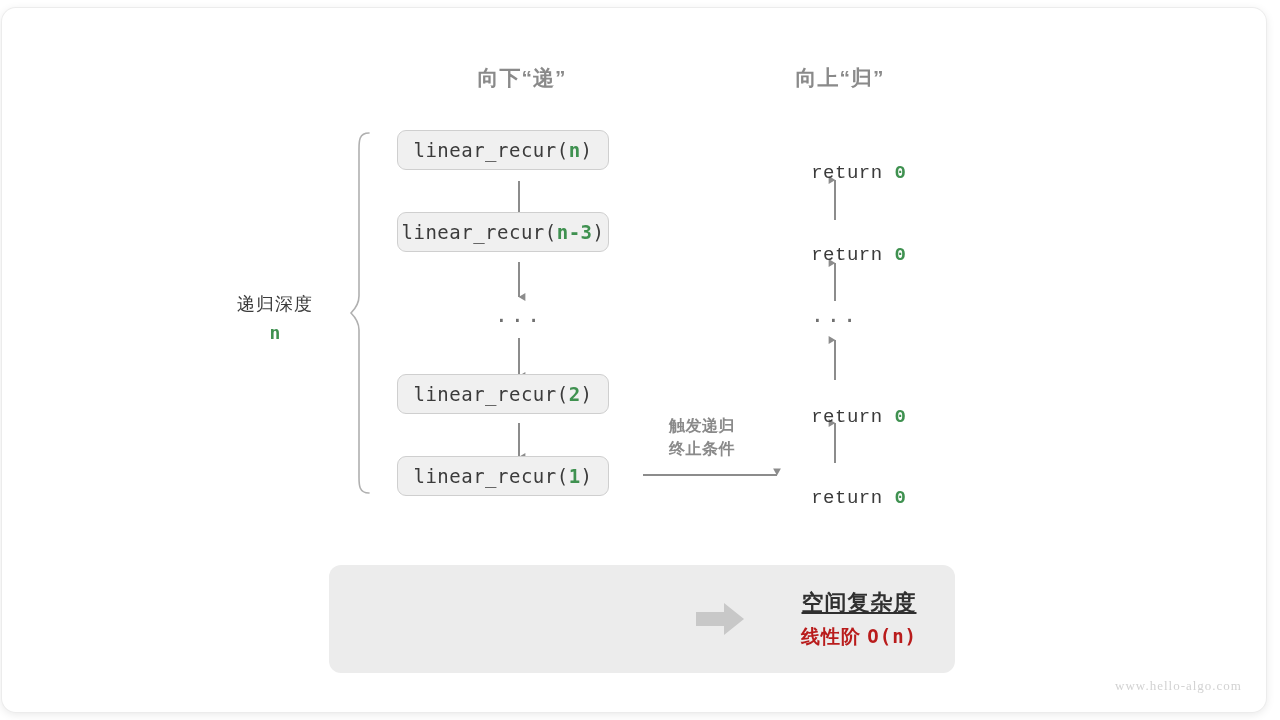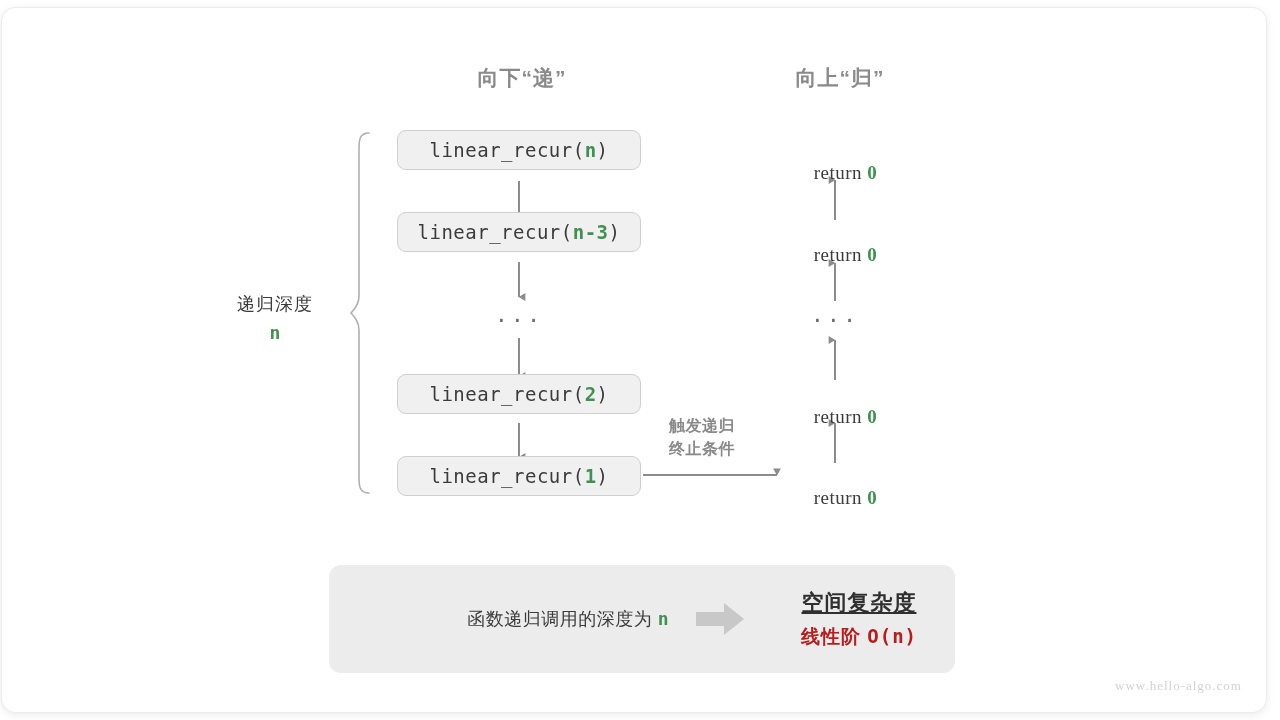--- a/index.html
+++ b/index.html
@@ -35,41 +35,41 @@
     font-weight: bold;
     color: #8a8a8a;
     letter-spacing: 1px;
     white-space: nowrap;
     text-align: center;
   }
 
   
   .frame-box {
     position: absolute;
-    width: 244px;
+    width: 212px;
     height: 40px;
     box-sizing: border-box;
     background: #f0f0f0;
     border: 1px solid #cfcfcf;
     border-radius: 9px;
     display: flex;
     align-items: center;
     justify-content: center;
     font-family: "DejaVu Sans Mono", "Liberation Mono", monospace;
     font-size: 19px;
     color: #3b3b3b;
     letter-spacing: 0.5px;
     white-space: pre;
   }
   .frame-box .arg { color: #3f9150; font-weight: bold; }
 
   
   .ret {
     position: absolute;
-    font-family: Liberation Serif, serif;
+    font-family: Liberation Mono, monospace;
     font-size: 19px;
     color: #3b3b3b;
     letter-spacing: 0.5px;
     white-space: pre;
     text-align: center;
     transform: translateX(-50%);
   }
   .ret .val { color: #3f9150; font-weight: bold; }
 
   
@@ -283,21 +283,20 @@
   </div>
 
   <div class="trigger-note" style="left:700px; top:406px;">
     <div>触发递归</div>
     <div>终止条件</div>
   </div>
 
   <div id="summary">
 
     <div id="summary-left">
-      <div><span>函数递归调用的深度为 </span><span class="g">n</span></div>
     </div>
 
     <div id="summary-arrow">
       <svg width="52" height="36" viewBox="0 0 52 36" aria-hidden="true">
         <path d="M2,11 L30,11 L30,2 L50,18 L30,34 L30,25 L2,25 Z" fill="#c8c8c8"></path>
       </svg>
     </div>
 
     <div id="summary-right">
       <div class="title">空间复杂度</div>

